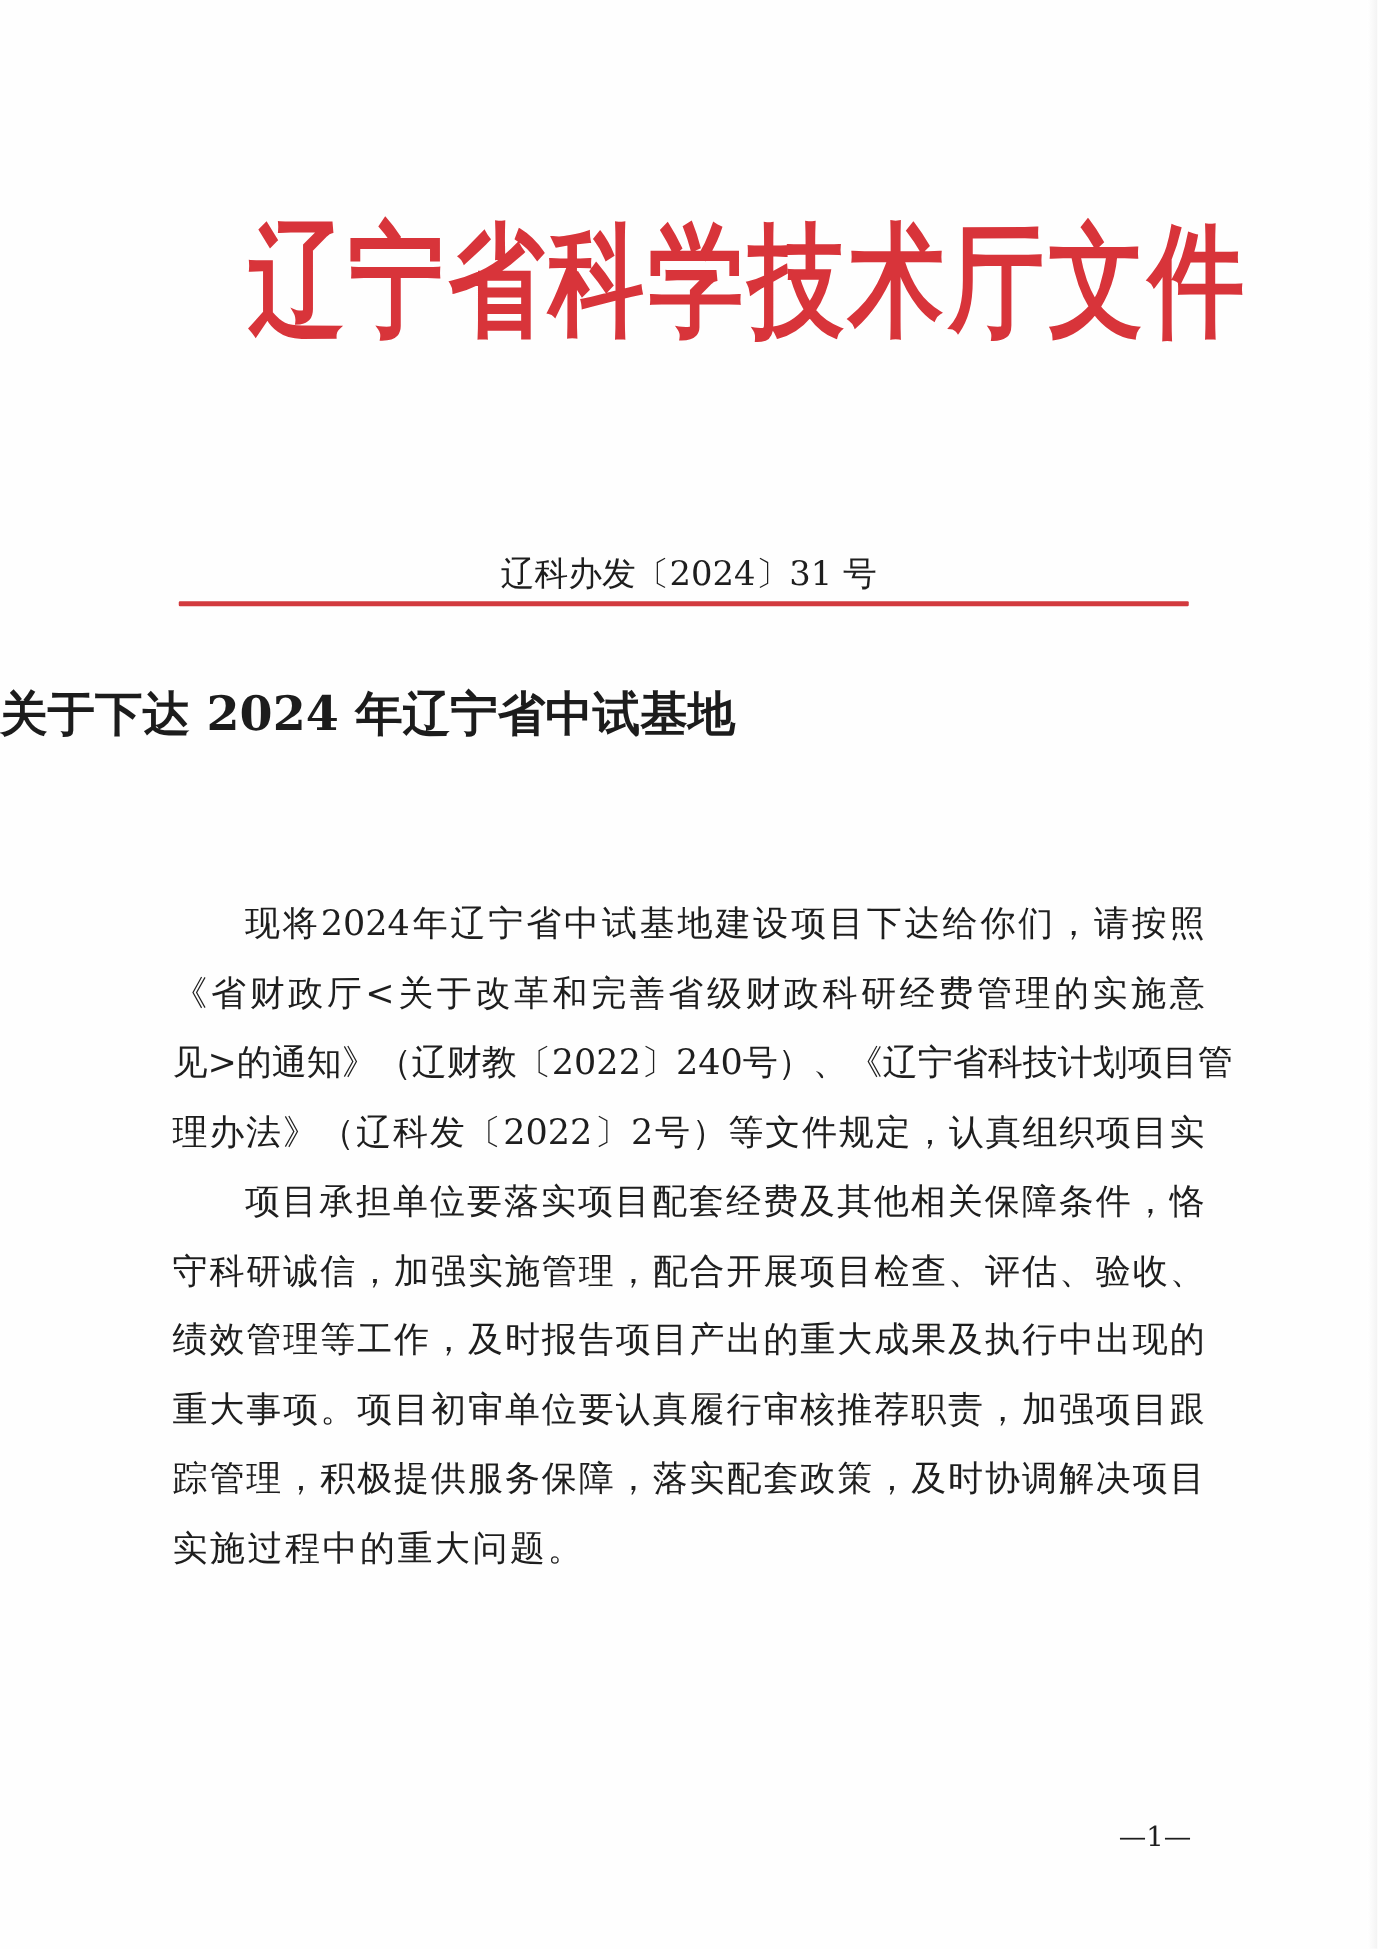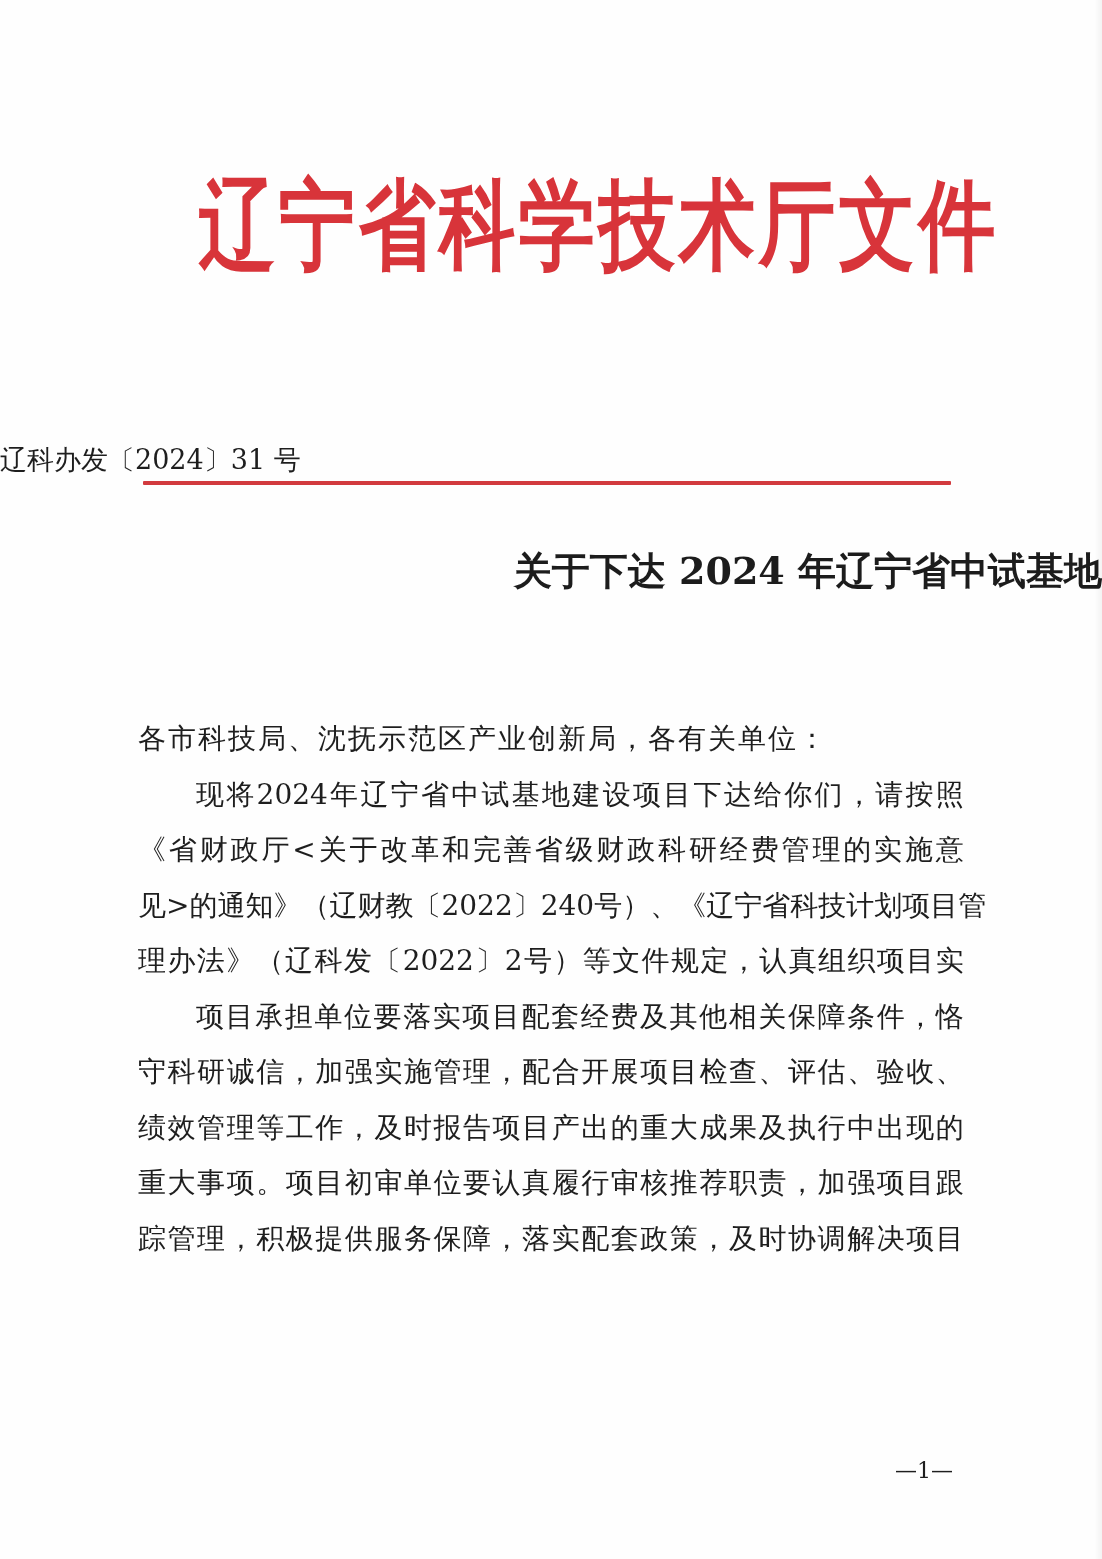--- a/index.html
+++ b/index.html
@@ -50,40 +50,41 @@
       transform: scaleX(0.78);
       transform-origin: center;
       width: 80px;
       text-align: center;
     }
     .doc-number {
       position: absolute;
       left: 0;
       width: 1102px;
       top: 440px;
+      text-align: center;
       font-family: "DejaVu Serif", "Liberation Serif", serif;
       font-size: 27px;
       line-height: 40px;
       color: #1e1e1e;
     }
     .red-rule {
       position: absolute;
       left: 143px;
       top: 481px;
       width: 808px;
       height: 4px;
       background: #d23a3e;
       border-radius: 1px;
     }
     .title {
       position: absolute;
       left: 0;
       width: 1102px;
       top: 544px;
-      text-align: right;
+      text-align: left;
       font-family: "DejaVu Serif", "Liberation Serif", serif;
       font-weight: bold;
       font-size: 38px;
       line-height: 54px;
       color: #1c1c1c;
     }
     .body-text {
       position: absolute;
       left: 138px;
       top: 716px;
@@ -137,21 +138,20 @@
 
   <div class="doc-number">辽科办发〔2024〕31 号</div>
 
   <div class="red-rule"></div>
 
   <div class="title">
     <div>关于下达 2024 年辽宁省中试基地</div>
   </div>
 
   <div class="body-text">
-    <div class="line last">各市科技局、沈抚示范区产业创新局，各有关单位：</div>
 
     <div>
       <div class="line indent">
           <span>现</span>
           <span>将</span>
           <span>2024</span>
           <span>年</span>
           <span>辽</span>
           <span>宁</span>
           <span>省</span>
@@ -405,17 +405,18 @@
           <span>，</span>
           <span>及</span>
           <span>时</span>
           <span>协</span>
           <span>调</span>
           <span>解</span>
           <span>决</span>
           <span>项</span>
           <span>目</span>
         </div>
+      <div class="line last">实施过程中的重大问题。</div>
     </div>
   </div>
 
   <div class="page-number">—1—</div>
 </div>
 
 </body></html>

